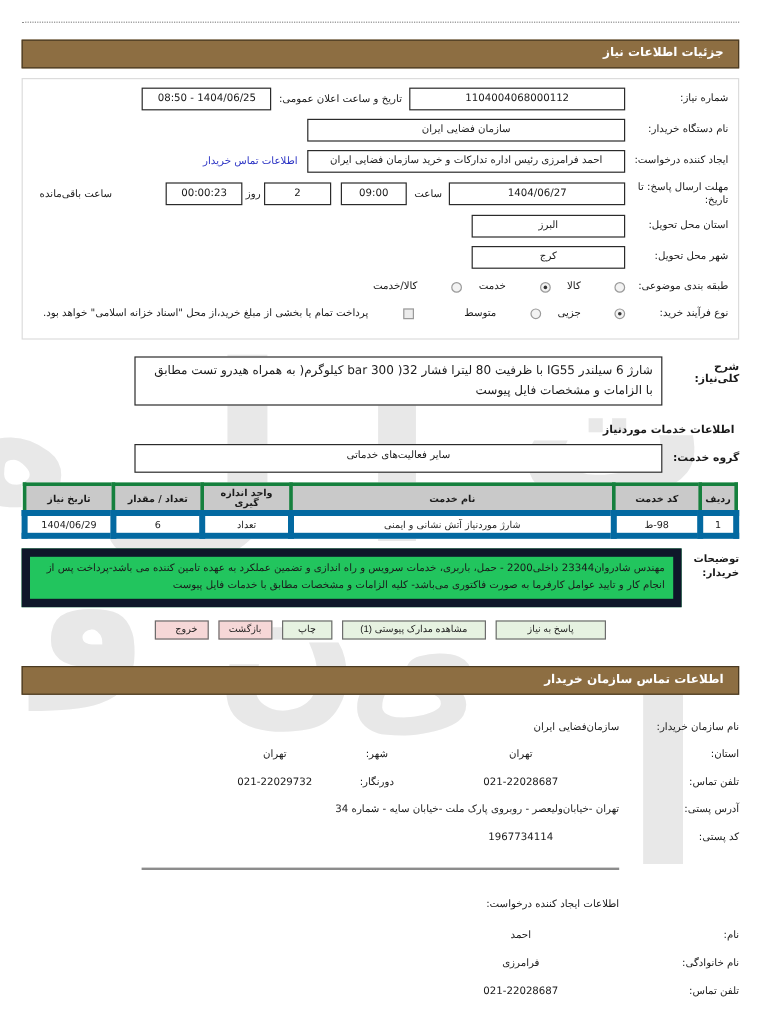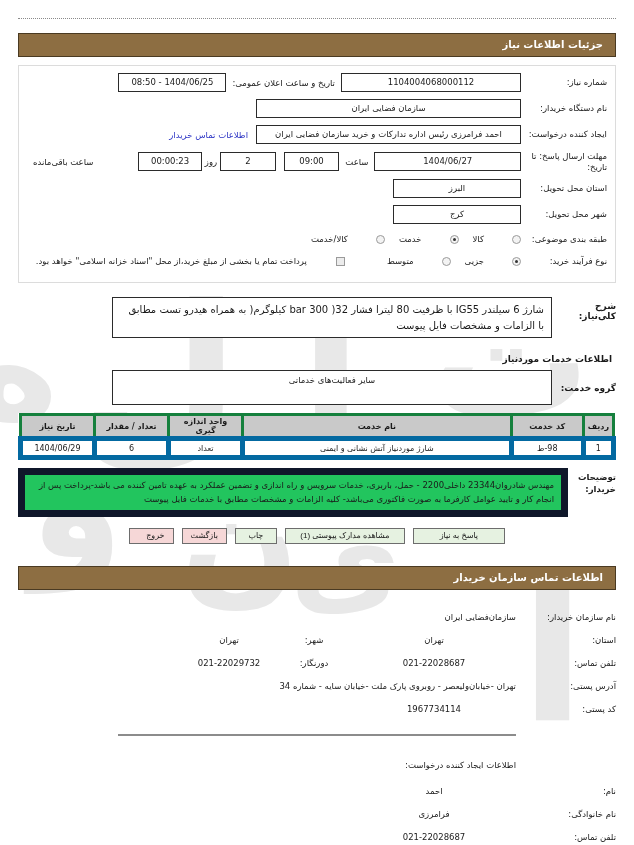--- a/index.html
+++ b/index.html
@@ -207,21 +207,21 @@
     flex: 0 0 64px;
     text-align: right;
     font-size: 9px;
     font-weight: bold;
     padding-left: 6px;
   }
   .group-box {
     flex: 0 0 440px;
     border: 1px solid #2b2b2b;
     background: #fff;
-    height: 35px;
+    height: 24px;
     line-height: 18px;
     font-size: 8.5px;
     padding: 0 10px;
     text-align: center;
   }
 
   
   table.items {
     width: calc(100% - 16px);
     margin: 0 8px;

